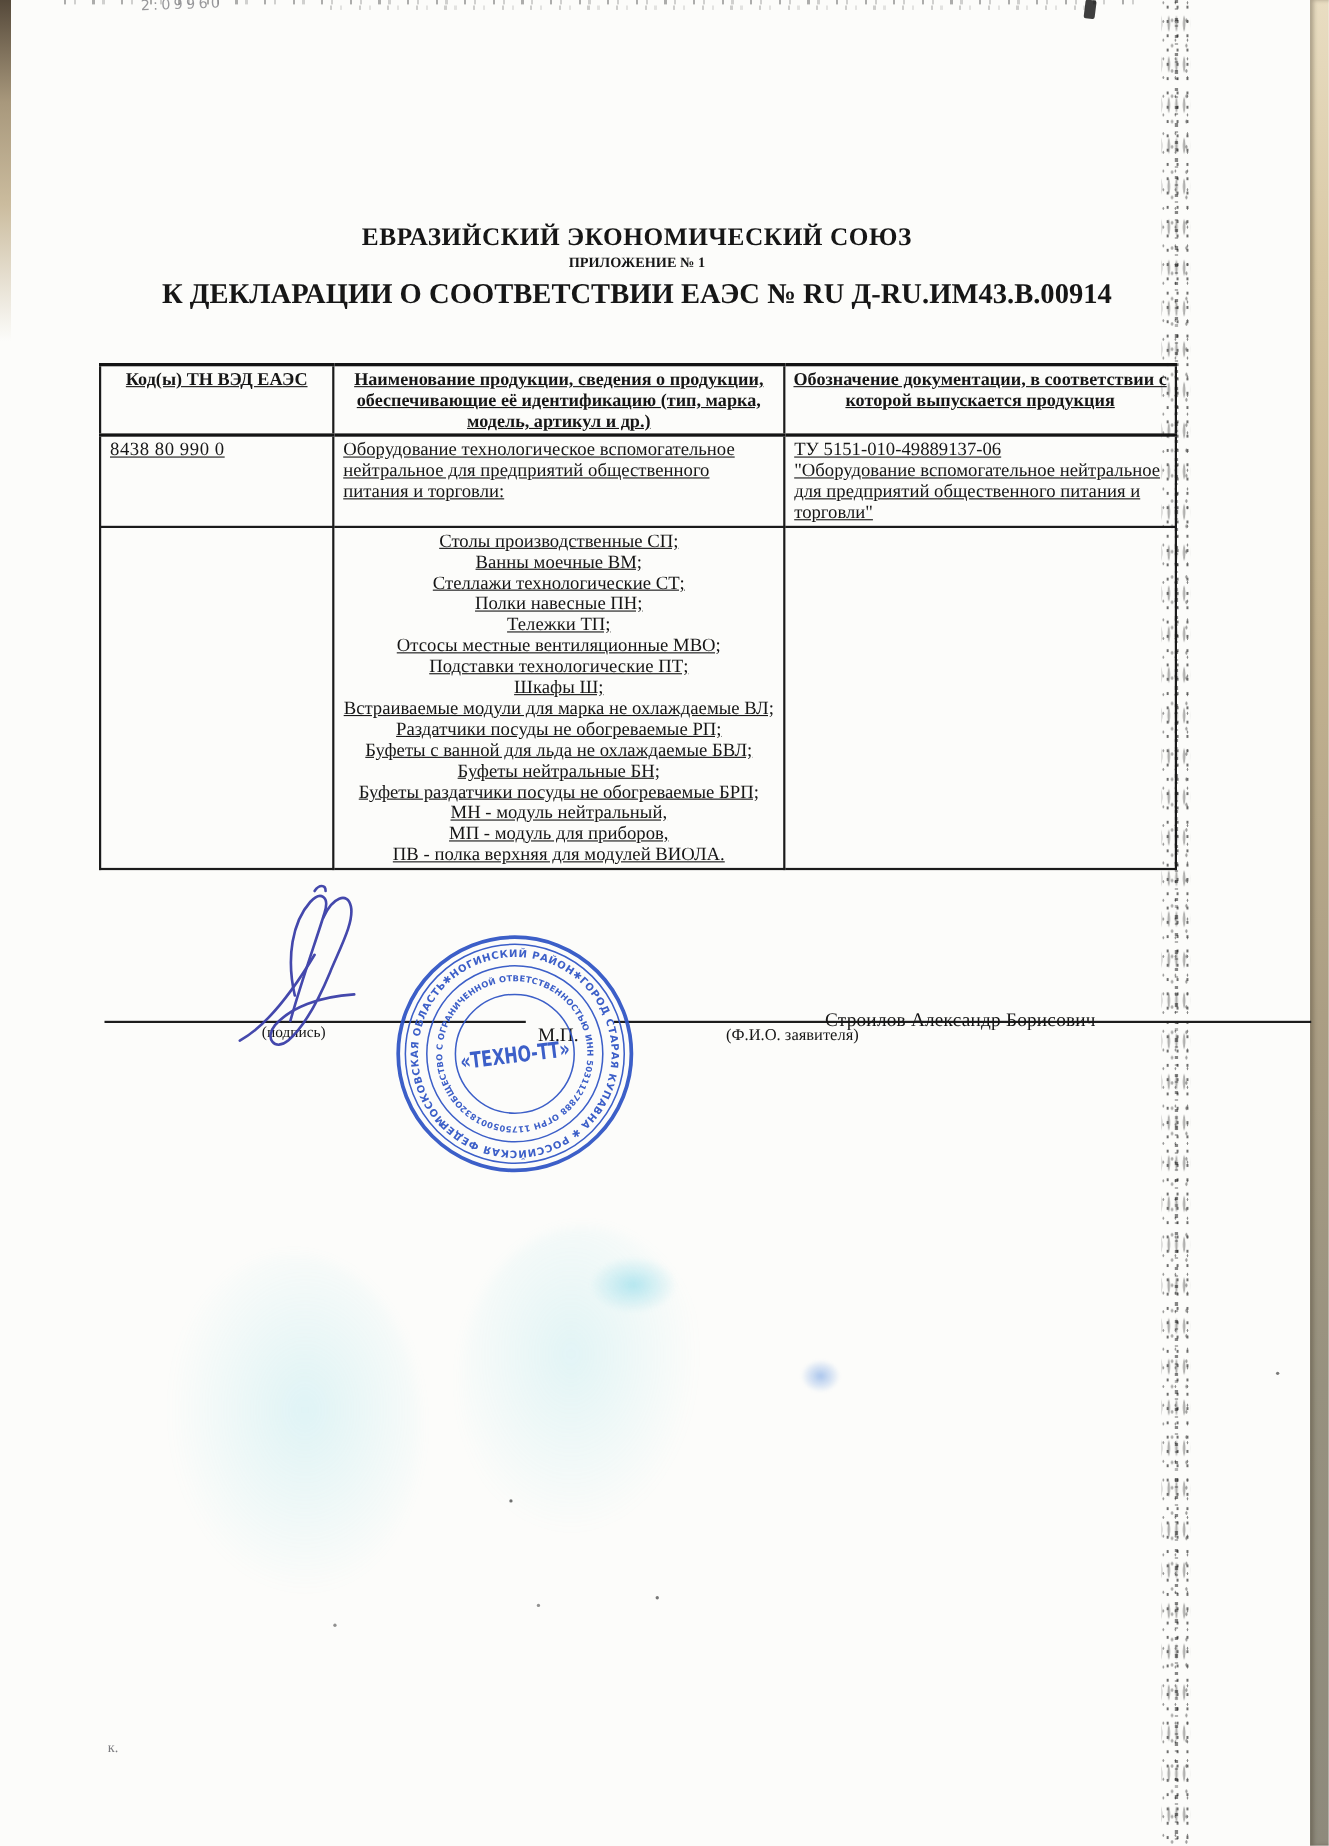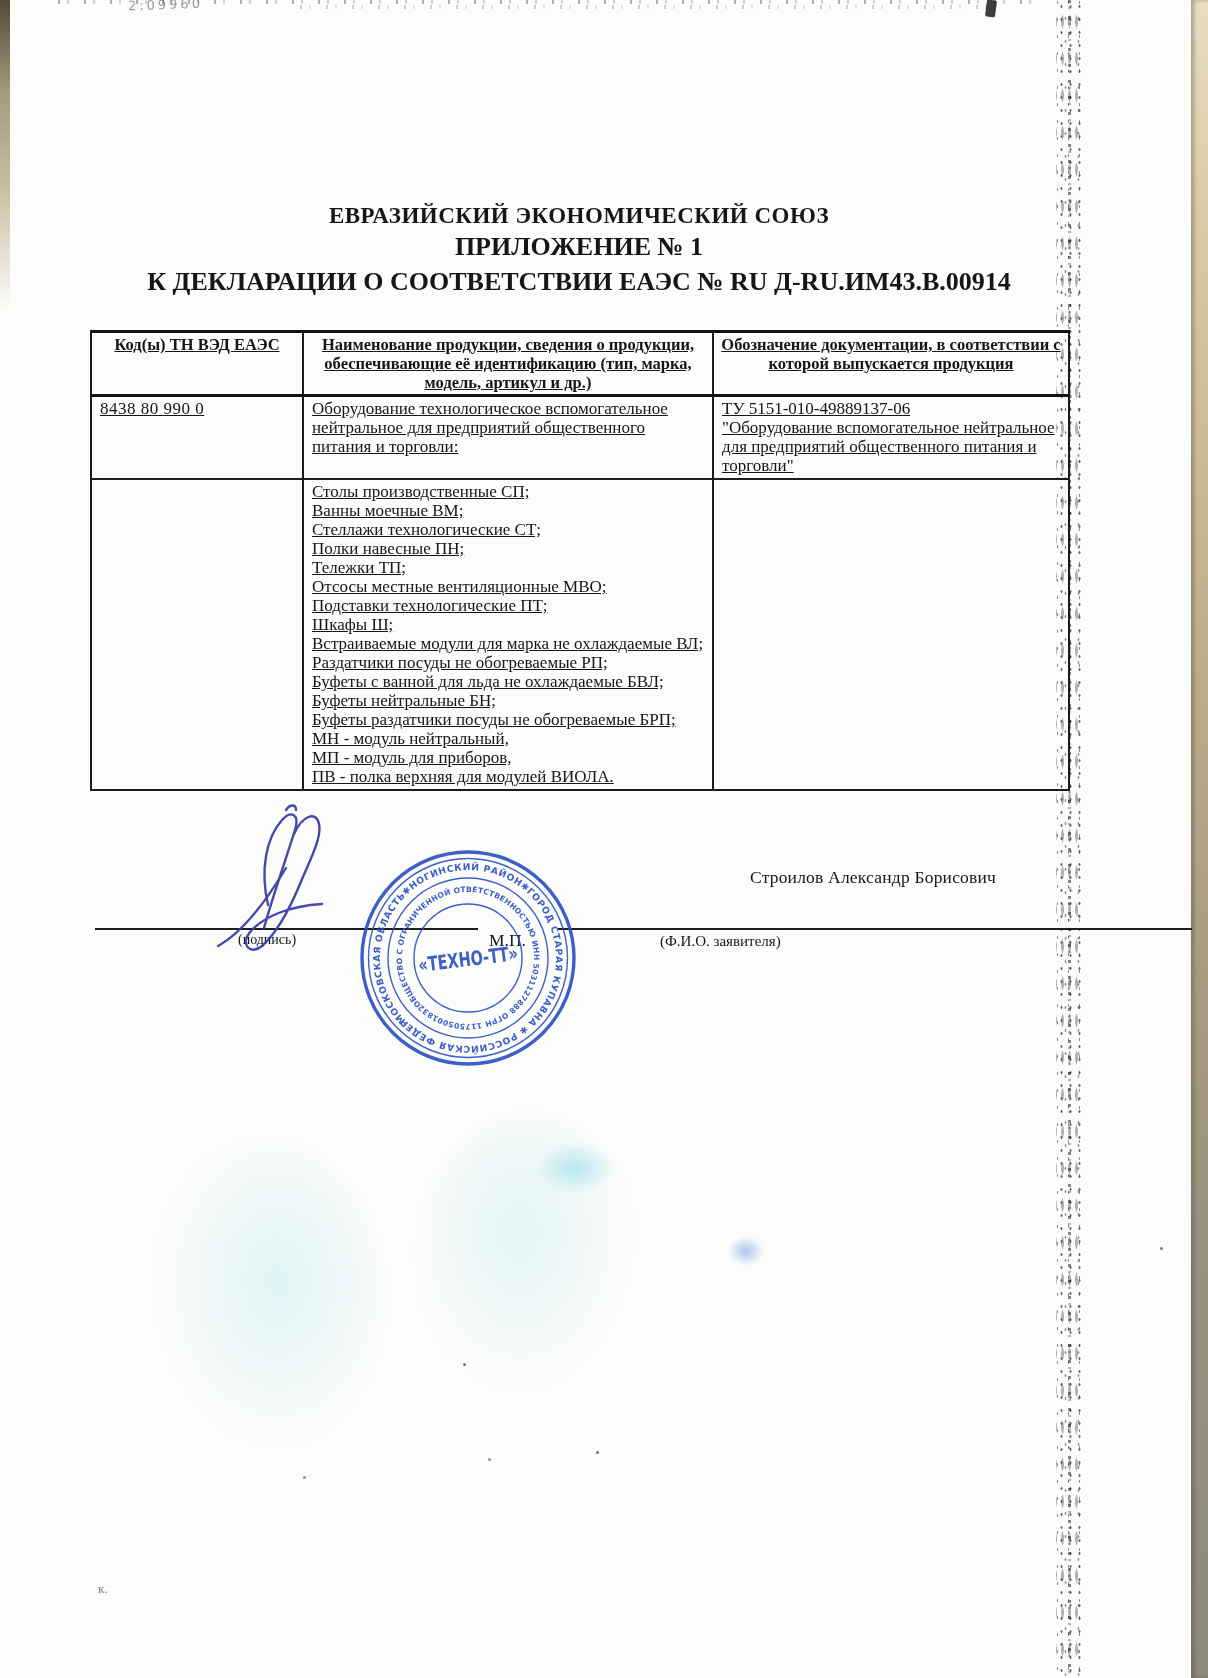--- a/index.html
+++ b/index.html
@@ -75,49 +75,49 @@
     background:radial-gradient(ellipse at center,rgba(80,200,225,.38),rgba(80,200,225,0) 70%);}
   .smudge-d{left:728px;top:1236px;width:36px;height:30px;filter:blur(1.5px);
     background:radial-gradient(ellipse at center,rgba(70,130,220,.45),rgba(70,130,220,0) 70%);}
 
   
   .title-block{
     position:absolute;left:90px;top:203px;width:978px;text-align:center;
     font-weight:bold;line-height:1.15;
   }
   .title-1{font-size:23px;letter-spacing:.5px;}
-  .title-2{font-size:26px;margin-top:3px;}
+  .title-2{font-size:13px;margin-top:3px;}
   .title-3{font-size:26px;margin-top:5px;}
   .subtitle{font-size:16.5px;margin-top:6px;}
 
   table.decl{
     position:absolute;left:90px;top:330px;width:978px;
     border-collapse:collapse;table-layout:fixed;
     font-size:17px;line-height:19px;
   }
   table.decl td,table.decl th{
     border:2px solid #1b1b1b;vertical-align:top;
     padding:2px 8px 3px 8px;
     text-decoration:underline;
   }
   table.decl th{
     font-size:16.5px;font-weight:bold;text-align:center;line-height:19px;
     border-top:3px solid #141414;border-bottom:3px solid #141414;
     padding:2px 4px;
   }
   .cell-code{letter-spacing:.5px;}
-  .products div{white-space:nowrap;overflow:visible;}
+  .products div{white-space:nowrap;overflow:visible;text-align:center;}
   .doc-line{display:block;}
 
   
   .sig-line{position:absolute;height:2px;background:#1d1d1d;top:928px;}
   .sig-line.left{left:95px;width:383px;}
   .sig-line.right{left:558px;width:634px;}
   .mp-label{position:absolute;left:489px;top:930px;font-size:17.5px;}
-  .signer-name{position:absolute;left:750px;top:867px;font-size:17.5px;letter-spacing:.2px;}
+  .signer-name{position:absolute;left:750px;top:917px;font-size:17.5px;letter-spacing:.2px;}
   .sig-caption{position:absolute;left:238px;top:932px;font-size:14px;}
   .fio-caption{position:absolute;left:660px;top:933px;font-size:15px;}
 
   .stamp-wrap{position:absolute;left:336px;top:826px;width:264px;height:264px;opacity:.92;}
   .signature-wrap{position:absolute;left:190px;top:800px;width:240px;height:170px;}
 </style>
 </head>
 <body>
 
 <div class="right-edge-strip"></div>

